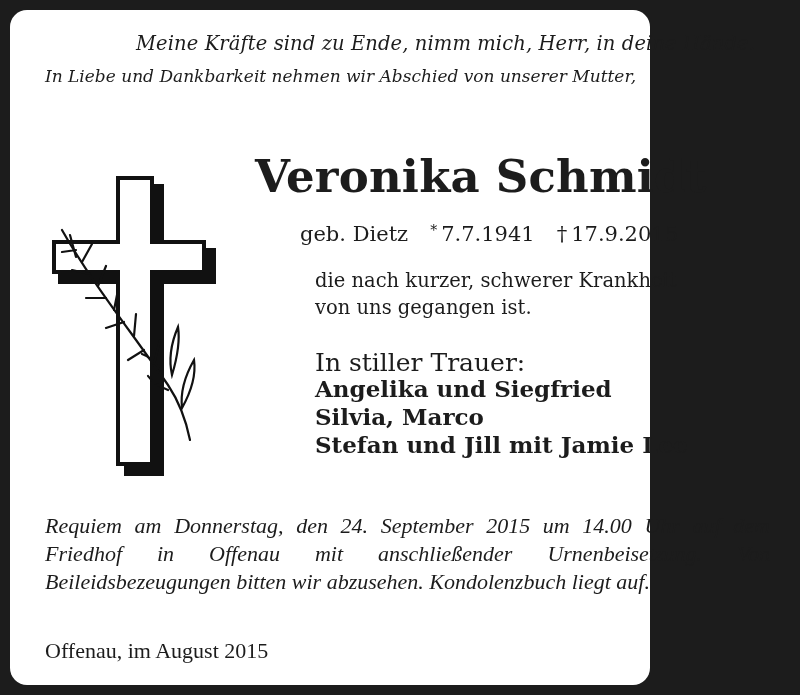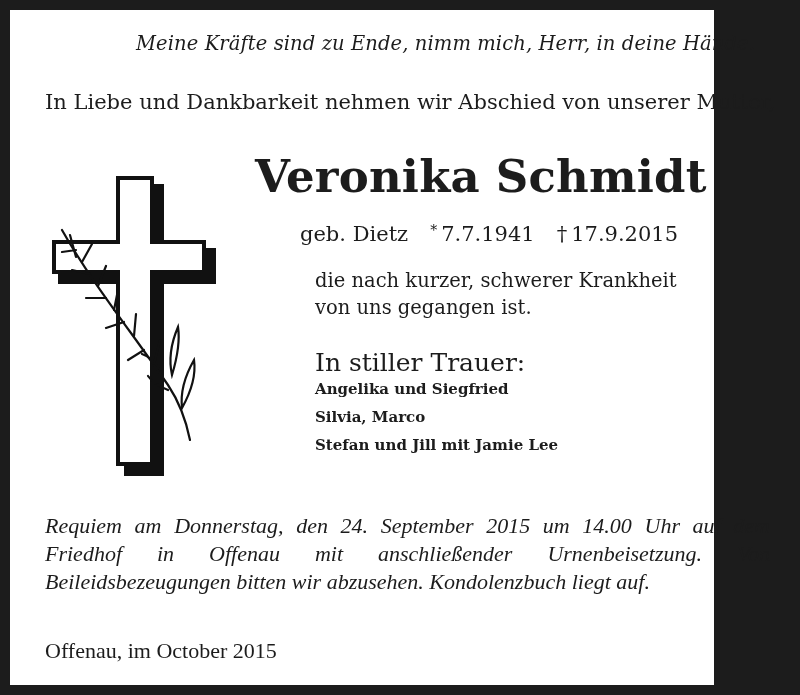--- a/index.html
+++ b/index.html
@@ -1,27 +1,27 @@
 <!DOCTYPE html>
 <html><head>
 <meta charset="utf-8">
 <style>
   html,body{margin:0;padding:0;}
   body{width:800px;height:695px;background:#1c1c1c;position:relative;overflow:hidden;font-family:"DejaVu Serif",serif;color:#1c1c1c;}
-  .card{position:absolute;left:10px;top:10px;width:704px;height:675px;background:#fff;}
+  .card{position:absolute;left:10px;top:10px;width:640px;height:675px;background:#fff;border-radius:17px;}
   .abs{position:absolute;white-space:nowrap;}
   .motto{left:0;width:745px;text-align:right;top:22px;font-style:italic;font-size:19.5px;letter-spacing:0.1px;}
-  .intro{left:35px;top:78px;font-size:21px;line-height:28px;}
+  .intro{left:35px;top:52px;font-size:17px;line-height:28px;font-style:italic;}
   .name{left:245px;top:140px;font-family:"DejaVu Serif",serif;font-weight:bold;font-size:45px;letter-spacing:0.2px;}
   .dates{left:290px;top:212px;font-size:21px;}
   .dates span{margin-right:22px;}
   .dates .star{font-size:14px;vertical-align:6px;margin-right:4px;}
   .passed{left:305px;top:257px;font-size:19.5px;line-height:27px;}
   .mourn{left:305px;top:338px;font-size:25px;}
-  .names{left:305px;top:365px;font-family:"DejaVu Serif",serif;font-weight:bold;font-size:15px;line-height:28px;}
+  .names{left:305px;top:365px;font-family:"DejaVu Serif",serif;font-weight:bold;font-size:23px;line-height:28px;}
   .details{left:35px;top:502px;width:725px;font-family:"Liberation Serif",serif;font-size:22px;line-height:28px;white-space:normal;text-align:justify;font-style:italic;}
   .place{left:35px;top:628px;font-family:"Liberation Serif",serif;font-size:22px;}
   .cross{left:30px;top:160px;width:180px;height:310px;}
 </style>
 </head>
 <body>
 
 <div class="card">
   <div class="abs motto">Meine Kräfte sind zu Ende, nimm mich, Herr, in deine Hände.</div>
   <div class="abs intro">
@@ -51,14 +51,14 @@
     <div>die nach kurzer, schwerer Krankheit</div>
     <div>von uns gegangen ist.</div>
   </div>
   <div class="abs mourn">In stiller Trauer:</div>
   <div class="abs names">
     <div>Angelika und Siegfried</div>
     <div>Silvia, Marco</div>
     <div>Stefan und Jill mit Jamie Lee</div>
   </div>
   <div class="abs details">Requiem am Donnerstag, den 24. September 2015 um 14.00 Uhr auf dem Friedhof in Offenau mit anschließender Urnenbeisetzung. Von Beileidsbezeugungen bitten wir abzusehen. Kondolenzbuch liegt auf.</div>
-  <div class="abs place">Offenau, im October 2015</div>
+  <div class="abs place">Offenau, im August 2015</div>
 </div>
 
 </body></html>

